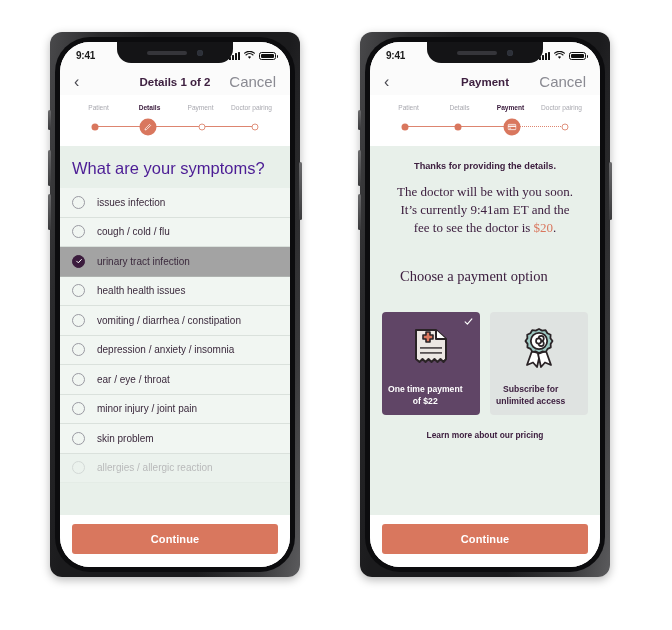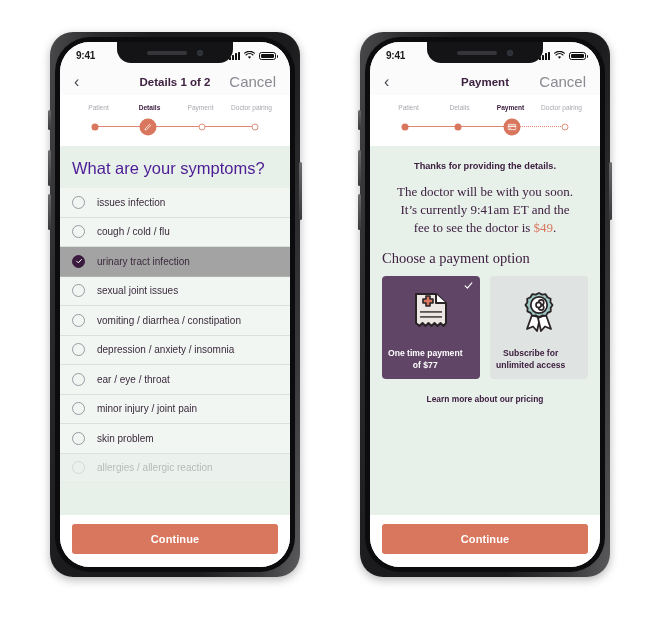--- a/index.html
+++ b/index.html
@@ -18,21 +18,21 @@
   .stage {
     position: absolute;
     inset: 0;
   }
 
   
   .phone {
     position: absolute;
     width: 250px;
     height: 545px;
-    border-radius: 23px;
+    border-radius: 12px;
     background: linear-gradient(100deg, #4a4a4c 0%, #2b2b2d 14%, #1b1b1d 30%, #1b1b1d 70%, #39393b 88%, #5c5c5e 100%);
     box-shadow: 0 3px 10px rgba(0,0,0,0.28);
     padding: 0;
     box-sizing: border-box;
   }
   .phone.left  { left: 50px;  top: 32px; }
   .phone.right { left: 360px; top: 32px; }
 
   .phone-inner-bezel {
     position: absolute;
@@ -279,21 +279,21 @@
     text-align: center;
     padding: 12px 16px 0;
     margin: 0;
   }
   .price { color: #d9775e; }
   .pay-choose {
     font-family: "Liberation Serif", serif;
     font-size: 14.5px;
     color: #3e2040;
     padding: 13px 12px 0;
-    margin: 0;
+    margin: 18px;
     font-weight: normal;
   }
   .pay-cards {
     display: flex;
     gap: 10px;
     padding: 9px 12px 0;
   }
   .pay-card {
     flex: 1;
     height: 103px;
@@ -440,21 +440,21 @@
             <div class="sym-row selected">
               <span class="cb checked">
                 <svg viewBox="0 0 24 24">
                     <path d="M5 12.5l5 5 9-10" fill="none" stroke="#ffffff" stroke-width="3" stroke-linecap="round" stroke-linejoin="round"></path>
                   </svg>
               </span>
               <span>urinary tract infection</span>
             </div>
             <div class="sym-row">
               <span class="cb"></span>
-              <span>sexual joint issues</span>
+              <span>health health issues</span>
             </div>
             <div class="sym-row">
               <span class="cb"></span>
               <span>vomiting / diarrhea / constipation</span>
             </div>
             <div class="sym-row">
               <span class="cb"></span>
               <span>depression / anxiety / insomnia</span>
             </div>
             <div class="sym-row">
@@ -546,21 +546,21 @@
             <div class="step-dot dot-hollow" style="left:89%;"></div>
           </div>
         </div>
 
         <div class="content">
           <div class="pay-thanks">Thanks for providing the details.</div>
 
           <p class="pay-lead">
             <span>The doctor will be with you soon.</span><br>
             <span>It’s currently 9:41am ET and the</span><br>
-            <span>fee to see the doctor is </span><span class="price">$49</span><span>.</span>
+            <span>fee to see the doctor is </span><span class="price">$20</span><span>.</span>
           </p>
 
           <h2 class="pay-choose">Choose a payment option</h2>
 
           <div class="pay-cards">
 
             <div class="pay-card selected">
               <svg class="card-check" viewBox="0 0 24 24">
                 <path d="M3 13l6 6 12-14" fill="none" stroke="#ffffff" stroke-width="3" stroke-linecap="round" stroke-linejoin="round"></path>
               </svg>
@@ -568,21 +568,21 @@
                 <svg width="34" height="40" viewBox="0 0 34 40">
                   <path d="M2 2 H22 L32 11 V31 L29.5 34 L26.5 31 L23.5 34 L20.5 31 L17.5 34 L14.5 31 L11.5 34 L8.5 31 L5.5 34 L2 31 Z" fill="#ece7e3" stroke="#2a2326" stroke-width="2" stroke-linejoin="round"></path>
                   <path d="M22 2 V11 H32" fill="#ffffff" stroke="#2a2326" stroke-width="2" stroke-linejoin="round"></path>
                   <path d="M9 7 h3 V4 h4 v3 h3 v4 h-3 v3 h-4 v-3 h-3 z" fill="#d9775e" stroke="#2a2326" stroke-width="1.6" stroke-linejoin="round"></path>
                   <rect x="6" y="19" width="22" height="1.8" fill="#2a2326" opacity="0.75"></rect>
                   <rect x="6" y="24" width="22" height="1.8" fill="#2a2326" opacity="0.75"></rect>
                 </svg>
               </div>
               <div class="card-label">
                 <span>One time payment</span><br>
-                <span>of $77</span>
+                <span>of $22</span>
               </div>
             </div>
 
             <div class="pay-card unselected">
               <div class="card-icon">
                 <svg width="38" height="42" viewBox="0 0 38 42">
                   <path d="M12 24 L7 38 L13 35.5 L17 40 L20 27 Z" fill="#ffffff" stroke="#2a2326" stroke-width="1.8" stroke-linejoin="round"></path>
                   <path d="M26 24 L31 38 L25 35.5 L21 40 L18 27 Z" fill="#ffffff" stroke="#2a2326" stroke-width="1.8" stroke-linejoin="round"></path>
                   <path d="M19 2 l3.1 1.6 3.5 -.4 1.8 3 3.2 1.5 -.2 3.5 2.1 2.8 -1.9 2.9 .2 3.5 -3.2 1.5 -1.8 3 -3.5 -.4 -3.3 1.6 -3.1 -1.6 -3.5 .4 -1.8 -3 -3.2 -1.5 .2 -3.5 -2.1 -2.8 1.9 -2.9 -.2 -3.5 3.2 -1.5 1.8 -3 3.5 .4 z" fill="#9ec9c3" stroke="#2a2326" stroke-width="1.8" stroke-linejoin="round"></path>
                   <circle cx="19" cy="14" r="8.2" fill="#ffffff" stroke="#2a2326" stroke-width="1.8"></circle>

